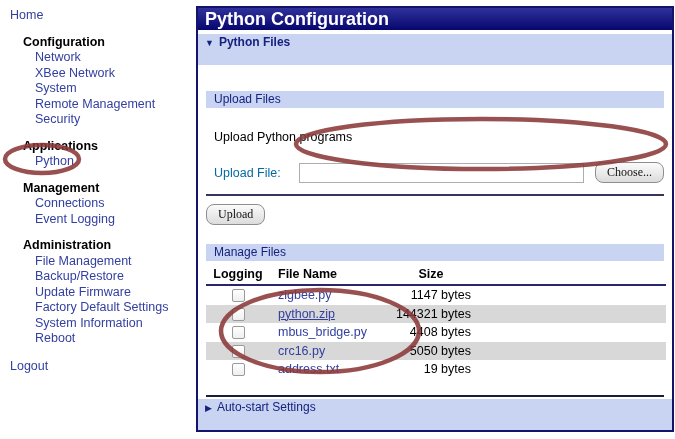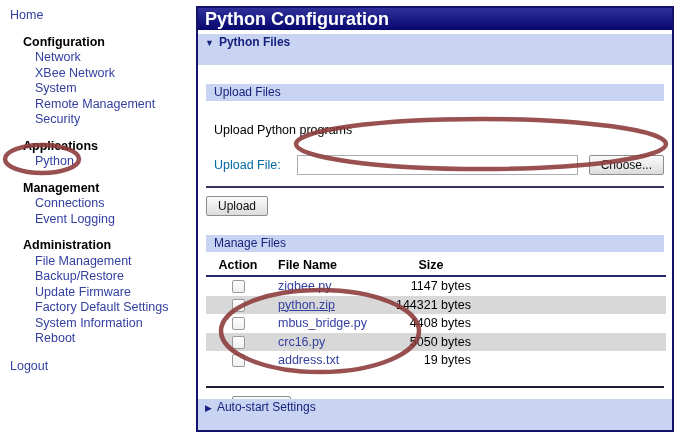--- a/index.html
+++ b/index.html
@@ -14,29 +14,29 @@
   .nav-group .nav-link{padding-left:12px;}
   .nav-logout{margin-top:12px;}
 
   
   .panel{position:absolute;left:196px;top:6px;width:478px;height:426px;border:2px solid #13136b;box-sizing:border-box;background:#fff;}
   .title-bar{height:22px;line-height:22px;background:linear-gradient(#31319b,#06066e);color:#fff;font-weight:bold;font-size:18px;padding-left:7px;}
   .acc-bar{height:31px;line-height:17px;background:#c8d4f1;color:#16227e;font-size:12px;padding-left:7px;margin-top:4px;}
   .acc-bar .tri{font-size:9px;margin-right:5px;color:#16227e;}
   .acc-open{font-weight:bold;}
   .acc-bottom{position:absolute;left:0;right:0;bottom:0;margin-top:0;}
-  .content{padding:8px 8px;}
+  .content{padding:15px 8px;}
   .section-bar{height:17px;line-height:17px;background:#c8d4f1;color:#16227e;font-size:12px;padding-left:8px;}
   .bar-upload{margin-top:11px;}
   .bar-manage{margin-top:19px;}
   .desc{margin-top:22px;margin-left:8px;font-size:12.5px;color:#000;}
   .upload-row{margin-top:18px;margin-left:8px;display:flex;align-items:center;}
   .upload-label{width:88px;font-size:12.5px;color:#0369a1;}
   .file-input{width:287px;height:18px;border:1px solid #abadb3;font-size:12px;padding:0 3px;outline:none;}
-  .btn{display:inline-block;background:linear-gradient(#fbfbfb,#dcdcdc);border:1px solid #8e8e8e;border-radius:2px;font-size:12px;color:#111;padding:2px 11px;cursor:pointer;font-family:Liberation Sans, sans-serif;}
+  .btn{display:inline-block;background:linear-gradient(#fbfbfb,#dcdcdc);border:1px solid #8e8e8e;border-radius:8px;font-size:12px;color:#111;padding:2px 11px;cursor:pointer;font-family:Liberation Serif, serif;}
   .choose-btn{margin-left:11px;}
   .divider{margin-top:11px;border-top:2px solid #35355e;height:0;}
   .divider2{margin-top:16px;border-top:2px solid #1d1d33;height:0;}
   .upload-btn{margin-top:8px;}
   .delete-btn{margin-top:8px;margin-left:26px;}
 
   
   .ftable{margin-top:4px;width:460px;font-size:12.5px;}
   .t-head{display:flex;height:19px;line-height:19px;font-weight:bold;color:#000;border-bottom:2px solid #27276b;}
   .t-row{display:flex;height:18.5px;line-height:18.5px;align-items:center;}
@@ -111,21 +111,21 @@
       </div>
 
       <div class="divider"></div>
 
       <button class="btn upload-btn">Upload</button>
 
       <div class="section-bar bar-manage">Manage Files</div>
 
       <div class="ftable">
         <div class="t-head">
-          <div class="c-action">Action</div>
+          <div class="c-action">Logging</div>
           <div class="c-file">File Name</div>
           <div class="c-size">Size</div>
           <div class="c-fill"></div>
         </div>
         <div id="file-rows">
   <div class="t-row">
     <div class="c-action"><input type="checkbox" class="cb" style=""></div>
     <div class="c-file"><a class="file-link">zigbee.py</a></div>
     <div class="c-size">1147 bytes</div>
     <div class="c-fill"></div>

